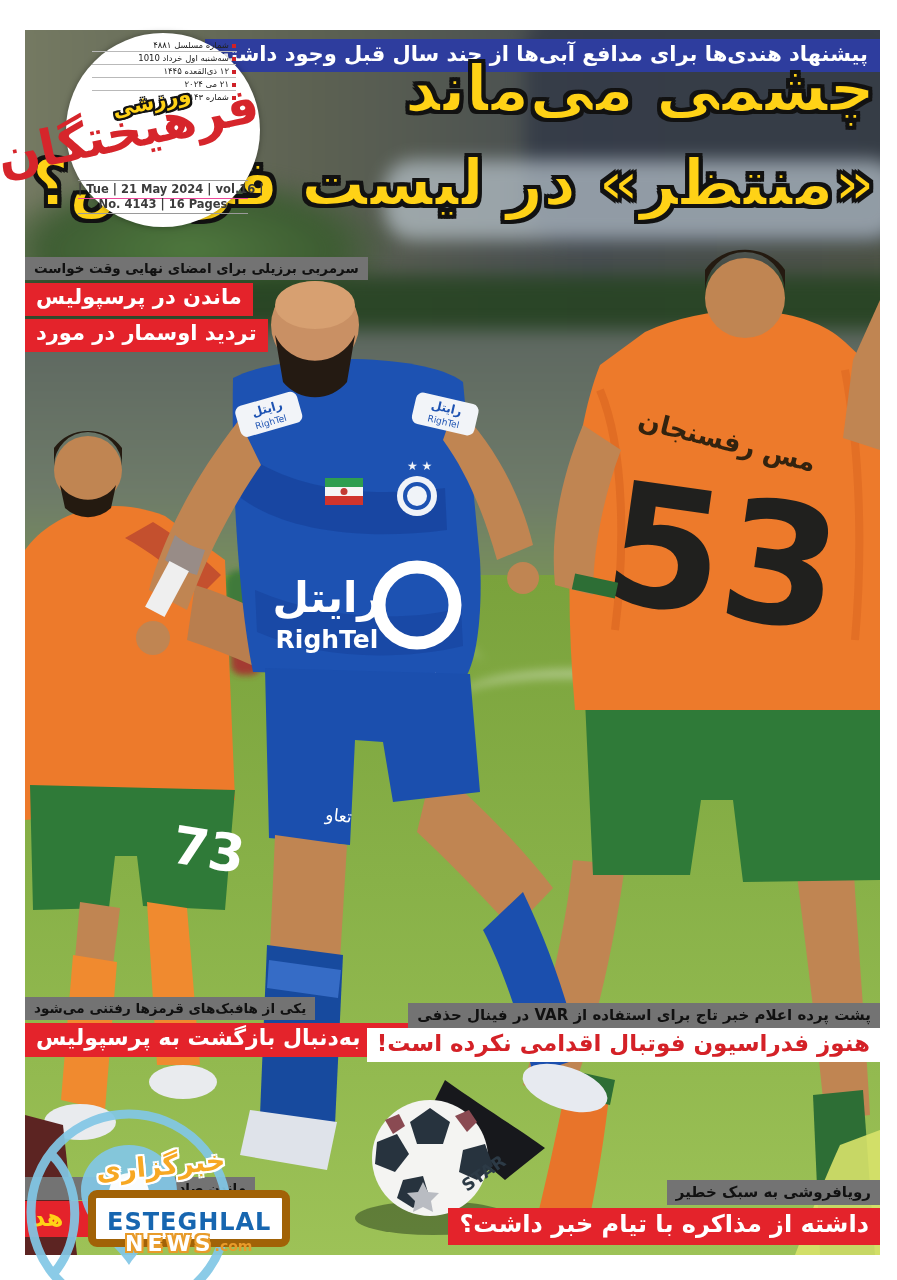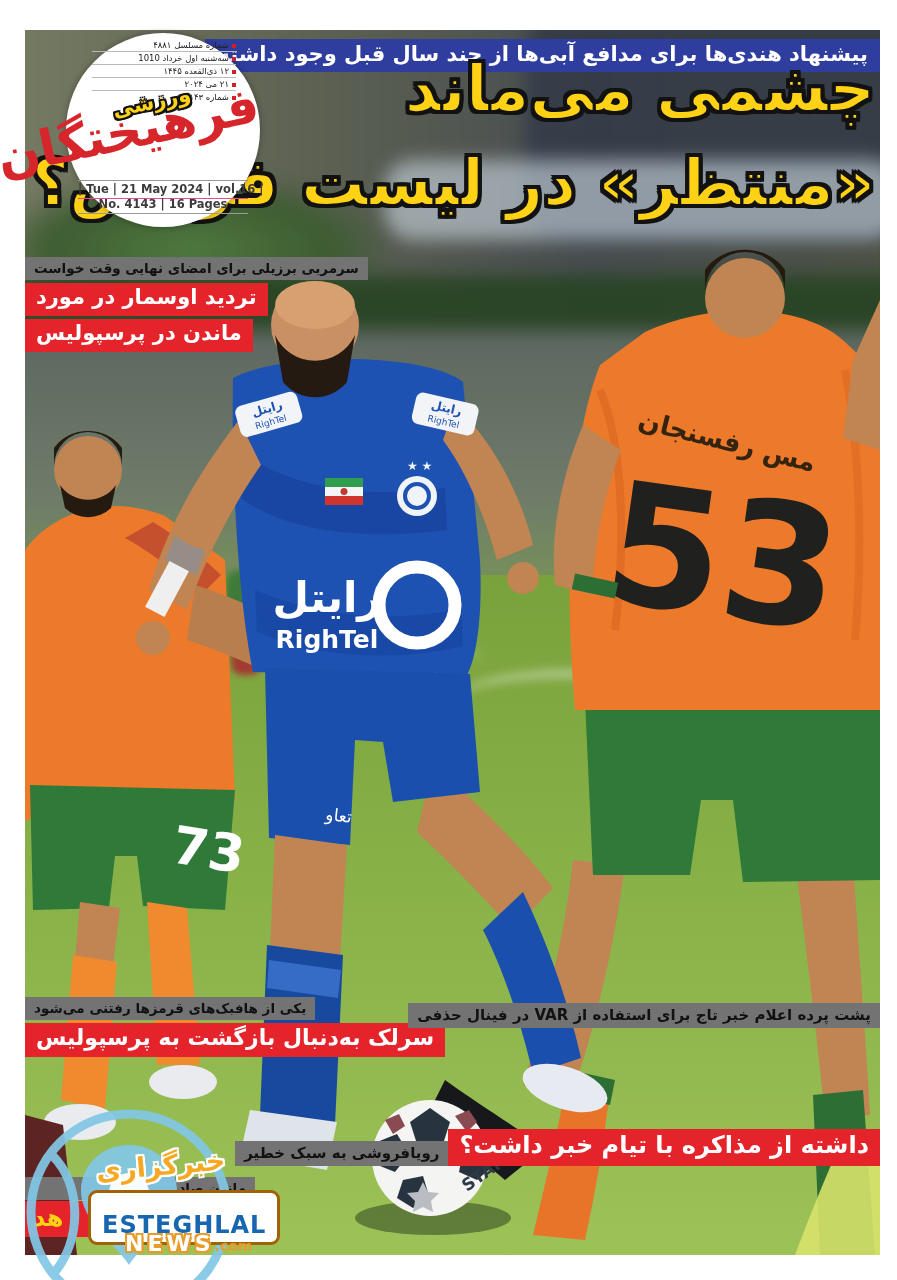--- a/index.html
+++ b/index.html
@@ -26,21 +26,21 @@
   .kicker{background:#2e3d9e;color:#fff;font-weight:bold;font-size:21px;
     padding:3px 12px 6px;letter-spacing:0;}
   .big-yellow{color:#ffd216;font-weight:bold;font-size:64px;line-height:1.05;
     -webkit-text-stroke:2px #121212;
     text-shadow:-3px -3px 0 #121212,3px -3px 0 #121212,-3px 3px 0 #121212,3px 3px 0 #121212,
                  0 -3px 0 #121212,0 3px 0 #121212,-3px 0 0 #121212,3px 0 0 #121212;}
   .strip{display:table;background:#737373;color:#111;font-weight:bold;font-size:13.5px;
     padding:3px 9px 4px;}
   .band{display:table;background:#e4232b;color:#ffffff;font-weight:bold;font-size:21px;
     padding:2px 11px 7px;margin-top:3px;}
-  .col-right{display:flex;flex-direction:row;align-items:flex-end;}
+  .col-right{display:flex;flex-direction:column;align-items:flex-end;}
   .col-right .strip,.col-right .band{margin-top:3px;}
   .strip-redtext{display:table;background:#ffffff;color:#d42127;font-weight:bold;font-size:23px;
     padding:2px 10px 6px;}
   
   #masthead{left:66px;top:33px;width:194px;height:194px;background:#ffffff;border-radius:50%;
     box-shadow:0 0 6px rgba(0,0,0,.35);z-index:7;}
   #dates{position:absolute;top:7px;left:26px;right:24px;}
   .date-row{direction:rtl;text-align:right;font-size:8.5px;line-height:10px;color:#222;
     border-bottom:1px solid #b9b9b9;padding:0 0 1px;margin-bottom:1px;white-space:nowrap;}
   .bullet{display:inline-block;width:4px;height:4px;background:#cf2127;margin-left:3px;}
@@ -53,35 +53,35 @@
   .en-row{position:absolute;left:12px;right:12px;text-align:center;font-size:11.5px;
     font-weight:bold;color:#3c3c3c;white-space:nowrap;}
   #en1{top:147px;border-top:1px solid #9a9a9a;border-bottom:1px solid #ec4899;padding:1px 0 2px;}
   #en2{top:163px;border-bottom:1px solid #9a9a9a;padding:1px 0 2px;}
   
   #watermark{left:22px;top:1105px;width:215px;height:215px;z-index:8;}
   #wm-agency{position:absolute;left:96px;top:1150px;font-size:27px;font-weight:bold;color:#f7a823;
     transform:rotate(-5deg);z-index:9;
     text-shadow:-2px -2px 0 #fff,2px -2px 0 #fff,-2px 2px 0 #fff,2px 2px 0 #fff,
                  0 -2px 0 #fff,0 2px 0 #fff,-2px 0 0 #fff,2px 0 0 #fff;}
-  #wm-club{position:absolute;left:88px;top:1190px;background:#fff;border:3px solid #a16207;
-    border-radius:9px;padding:18px 11px 3px;color:#1766b0;font-size:24px;font-weight:bold;
+  #wm-club{position:absolute;left:88px;top:1190px;background:#fff;border:8px solid #a16207;
+    border-radius:9px;padding:10px 11px 3px;color:#1766b0;font-size:24px;font-weight:bold;
     letter-spacing:1px;z-index:9;}
   #wm-news{position:absolute;left:125px;top:1231px;z-index:9;font-weight:bold;}
   #wm-news .n{font-size:22px;color:#ffffff;letter-spacing:4px;
     text-shadow:-2px -2px 0 #e89b2a,2px -2px 0 #e89b2a,-2px 2px 0 #e89b2a,2px 2px 0 #e89b2a;}
   #wm-news .c{font-size:14px;color:#e89b2a;}
   
   #kicker-wrap{top:42px;right:17px;z-index:5;}
   #main1{top:56px;right:22px;z-index:5;}
   #main2{top:150px;right:22px;z-index:5;}
   #left-top{left:25px;top:257px;z-index:5;}
   #left-bottom{left:25px;top:997px;z-index:5;}
   #right-middle{right:17px;top:1000px;z-index:5;}
-  #bottom-right{right:17px;top:1126px;z-index:5;}
+  #bottom-right{right:17px;top:1177px;z-index:5;}
   #bl-strip{left:25px;top:1177px;width:212px;z-index:6;}
   #bl-band{left:25px;top:1201px;width:232px;height:30px;background:#e4232b;z-index:6;
     display:flex;justify-content:space-between;align-items:center;padding:2px 8px 4px;
     color:#ffd216;font-weight:bold;font-size:24px;direction:rtl;}
 </style>
 </head>
 <body>
 
 <div id="photo" class="abs">
   <div id="crowd-base" class="blob"></div>
@@ -222,31 +222,32 @@
 </div>
 
 <div id="kicker-wrap" class="abs">
   <span class="kicker rtl nowrap">پیشنهاد هندی‌ها برای مدافع آبی‌ها از چند سال قبل وجود داشته</span>
 </div>
 <div id="main1" class="abs big-yellow rtl nowrap">چشمی می‌ماند</div>
 <div id="main2" class="abs big-yellow rtl nowrap">«منتظر» در لیست فروش؟</div>
 
 <div id="left-top" class="abs">
   <span class="strip rtl nowrap">سرمربی برزیلی برای امضای نهایی وقت خواست</span>
+  <span class="band rtl nowrap">ماندن در پرسپولیس</span>
   <span class="band rtl nowrap">تردید اوسمار در مورد</span>
-  <span class="band rtl nowrap">ماندن در پرسپولیس</span>
 </div>
 
 <div id="left-bottom" class="abs">
   <span class="strip rtl nowrap">یکی از هافبک‌های قرمزها رفتنی می‌شود</span>
   <span class="band rtl nowrap" style="font-size:22px;">سرلک به‌دنبال بازگشت به پرسپولیس</span>
 </div>
 
 <div id="right-middle" class="abs col-right">
   <span class="strip rtl nowrap" style="font-size:15px;">پشت پرده اعلام خبر تاج برای استفاده از VAR در فینال حذفی</span>
+  <span class="strip-redtext rtl nowrap">هنوز فدراسیون فوتبال اقدامی نکرده است!</span>
 </div>
 
 <div id="bottom-right" class="abs col-right">
   <span class="strip rtl nowrap" style="font-size:15px;">رویافروشی به سبک خطیر</span>
   <span class="band rtl nowrap" style="font-size:24px;">داشته از مذاکره با تیام خبر داشت؟</span>
 </div>
 
 <div id="bl-strip" class="abs strip rtl nowrap" style="display:block;">ماندن صاد</div>
 <div id="bl-band" class="abs">
   <span>ا</span>

